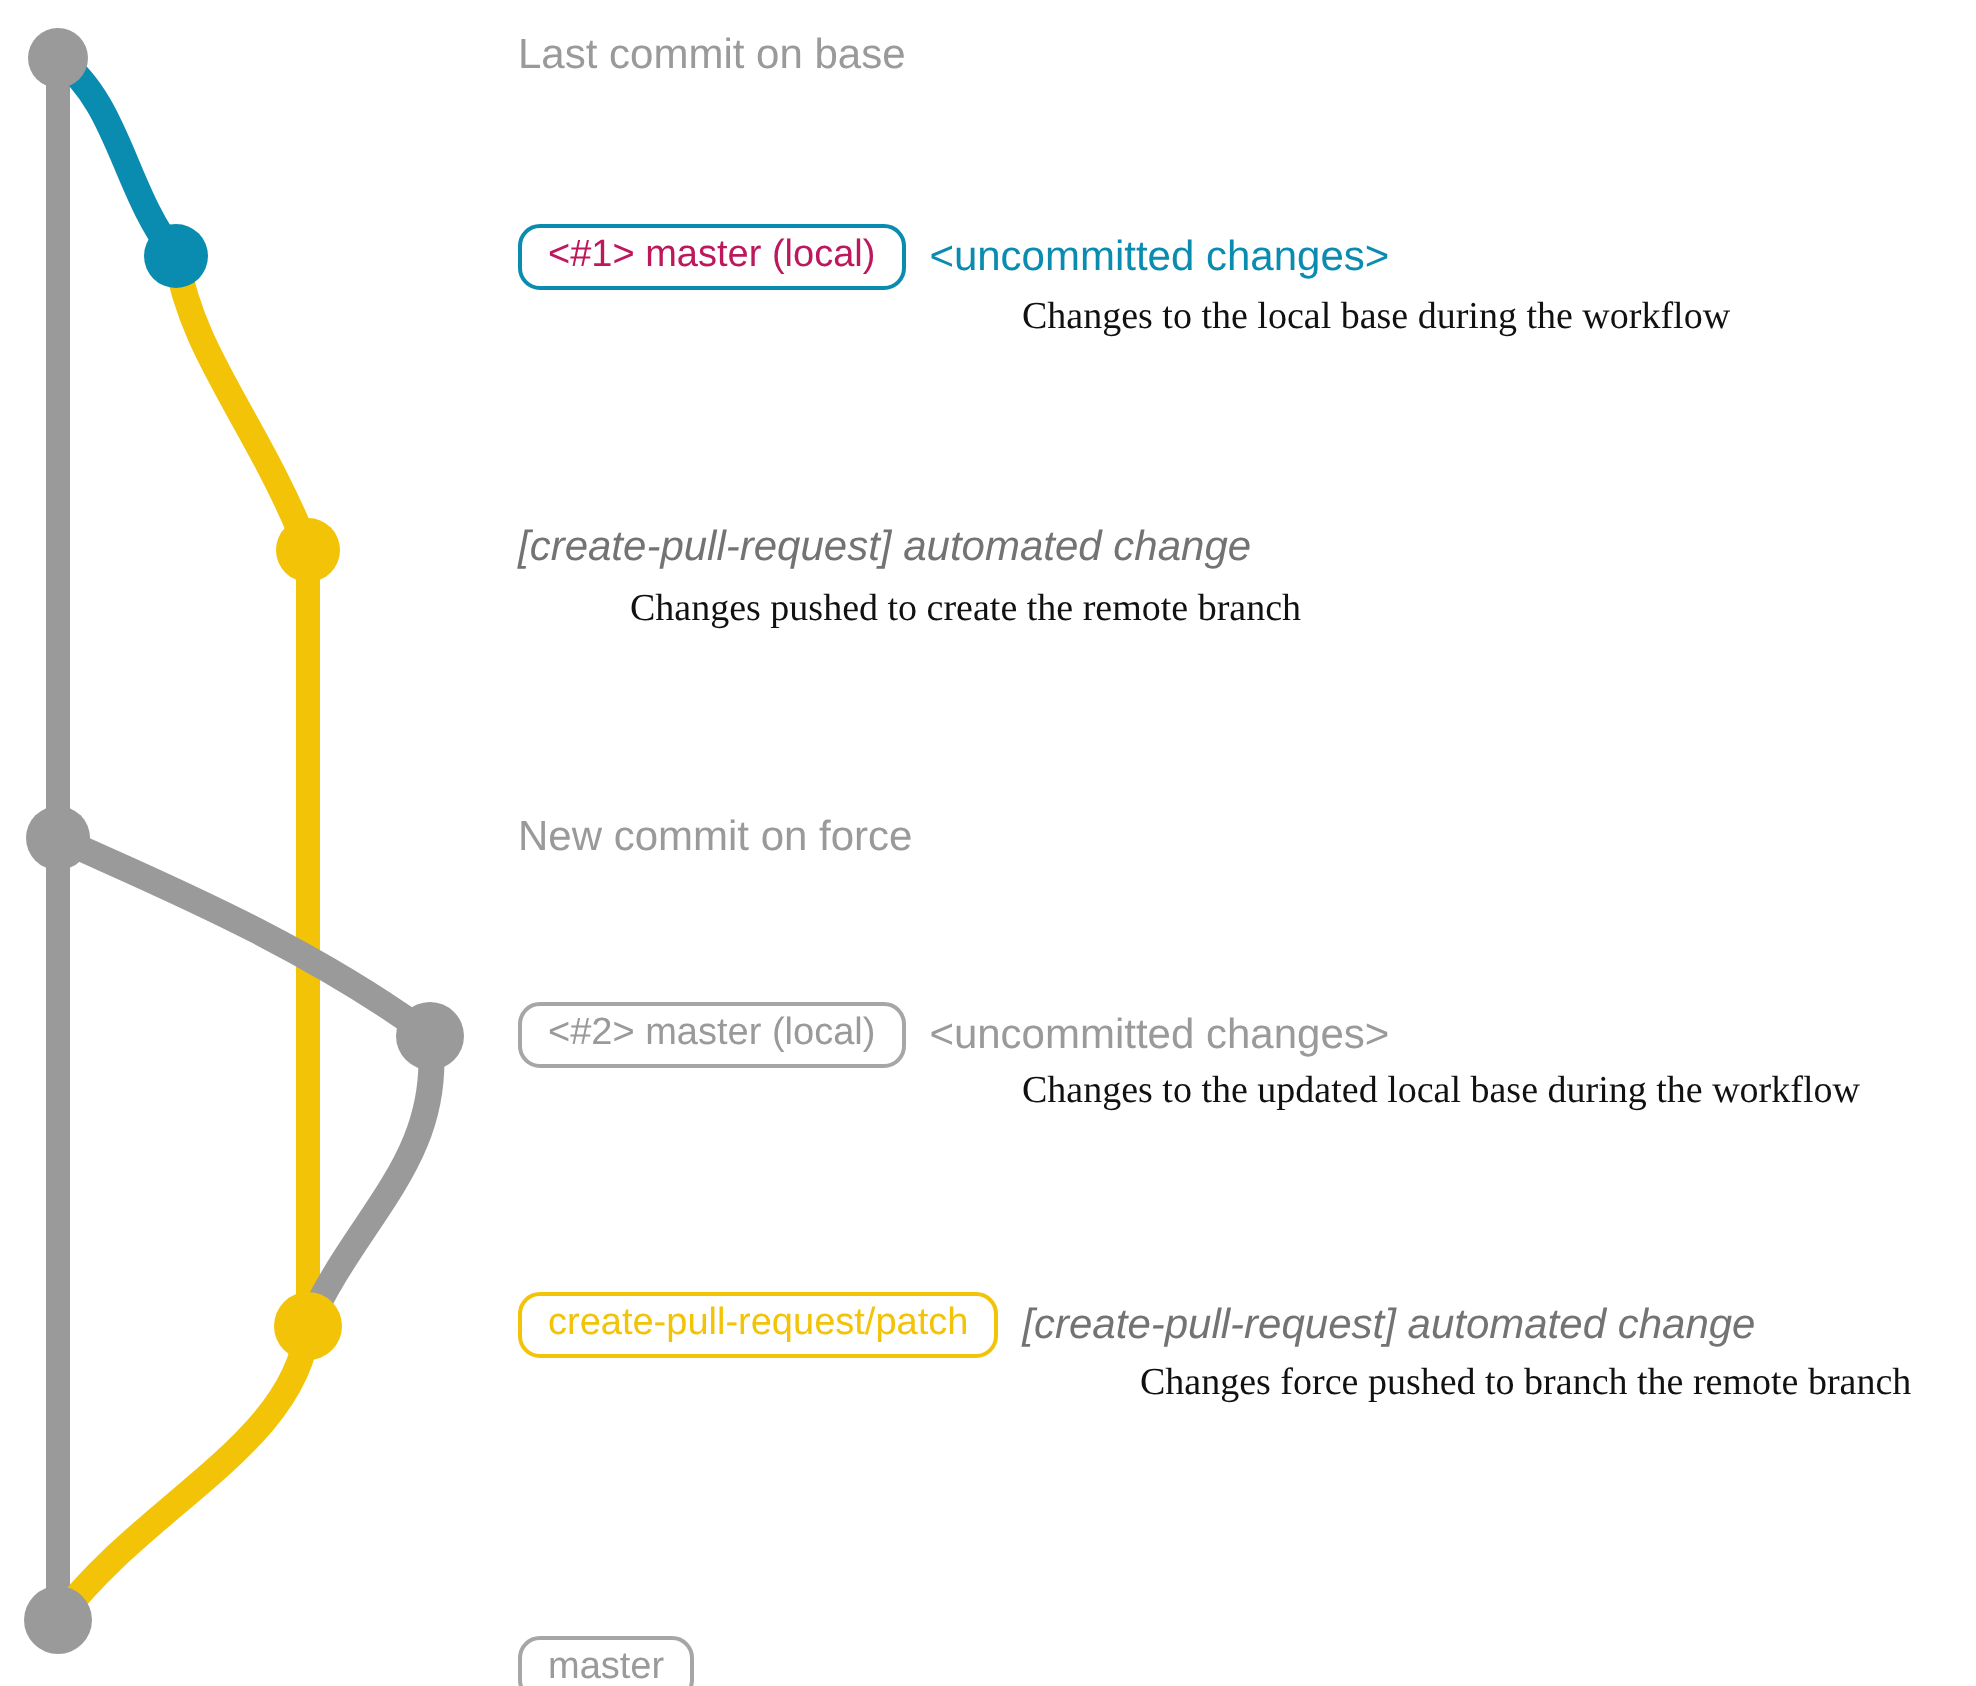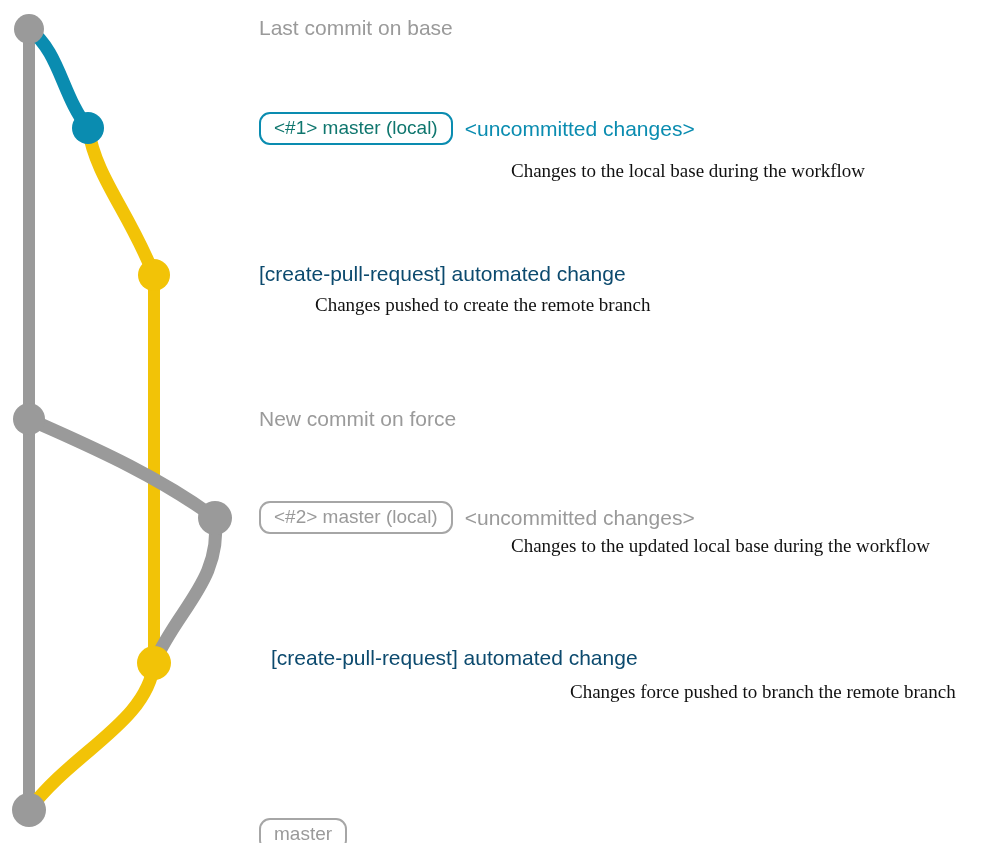--- a/index.html
+++ b/index.html
@@ -47,32 +47,32 @@
     border-radius: 11px;
     border-style: solid;
     border-width: 2px;
     padding: 4px 13px 5px 13px;
     font-size: 19px;
     line-height: 1.05;
     font-family: "Liberation Sans", sans-serif;
     box-sizing: border-box;
   }
 
-  .pill-blue   { border-color: #0a8cb0; color: #0f766e; }
+  .pill-blue   { border-color: #0a8cb0; color: #be185d; }
   .pill-gray   { border-color: #a6a6a6; color: #9a9a9a; }
   .pill-yellow { border-color: #f2c307; color: #f2c307; }
 
   .subject {
     font-size: 21px;
     font-family: "Liberation Sans", sans-serif;
     line-height: 1.1;
   }
   .subject-blue   { color: #0a8cb0; }
   .subject-gray   { color: #9a9a9a; }
-  .subject-yellow { color: #0c4a6e; }
+  .subject-yellow { color: #737373; font-style: italic; }
 
   .pill-gap { width: 12px; height: 1px; }
 
   .note {
     position: absolute;
     font-family: "Liberation Serif", serif;
     font-size: 19px;
     color: #111111;
     white-space: nowrap;
     line-height: 1.1;
@@ -126,27 +126,28 @@
     <span class="subject subject-gray">New commit on force</span>
   </div>
 
   <div class="row" style="top:501px; left:259px;">
     <span class="pill pill-gray">&lt;#2&gt; master (local)</span>
     <span class="pill-gap"></span>
     <span class="subject subject-gray">&lt;uncommitted changes&gt;</span>
   </div>
 
   <div class="row" style="top:646px; left:259px;">
+    <span class="pill pill-yellow">create-pull-request/patch</span>
     <span class="pill-gap"></span>
     <span class="subject subject-yellow">[create-pull-request] automated change</span>
   </div>
 
   <div class="row" style="top:818px; left:259px;">
     <span class="pill pill-gray">master</span>
     <span class="pill-gap"></span>
   </div>
 
-  <div class="note" style="top:161px; left:511px;">Changes to the local base during the workflow</div>
+  <div class="note" style="top:149px; left:511px;">Changes to the local base during the workflow</div>
   <div class="note" style="top:295px; left:271px;margin-left:44px;">Changes pushed to create the remote branch</div>
   <div class="note" style="top:536px; left:511px;">Changes to the updated local base during the workflow</div>
   <div class="note" style="top:682px; left:570px;">Changes force pushed to branch the remote branch</div>
 
 </div>
 
 </body></html>

